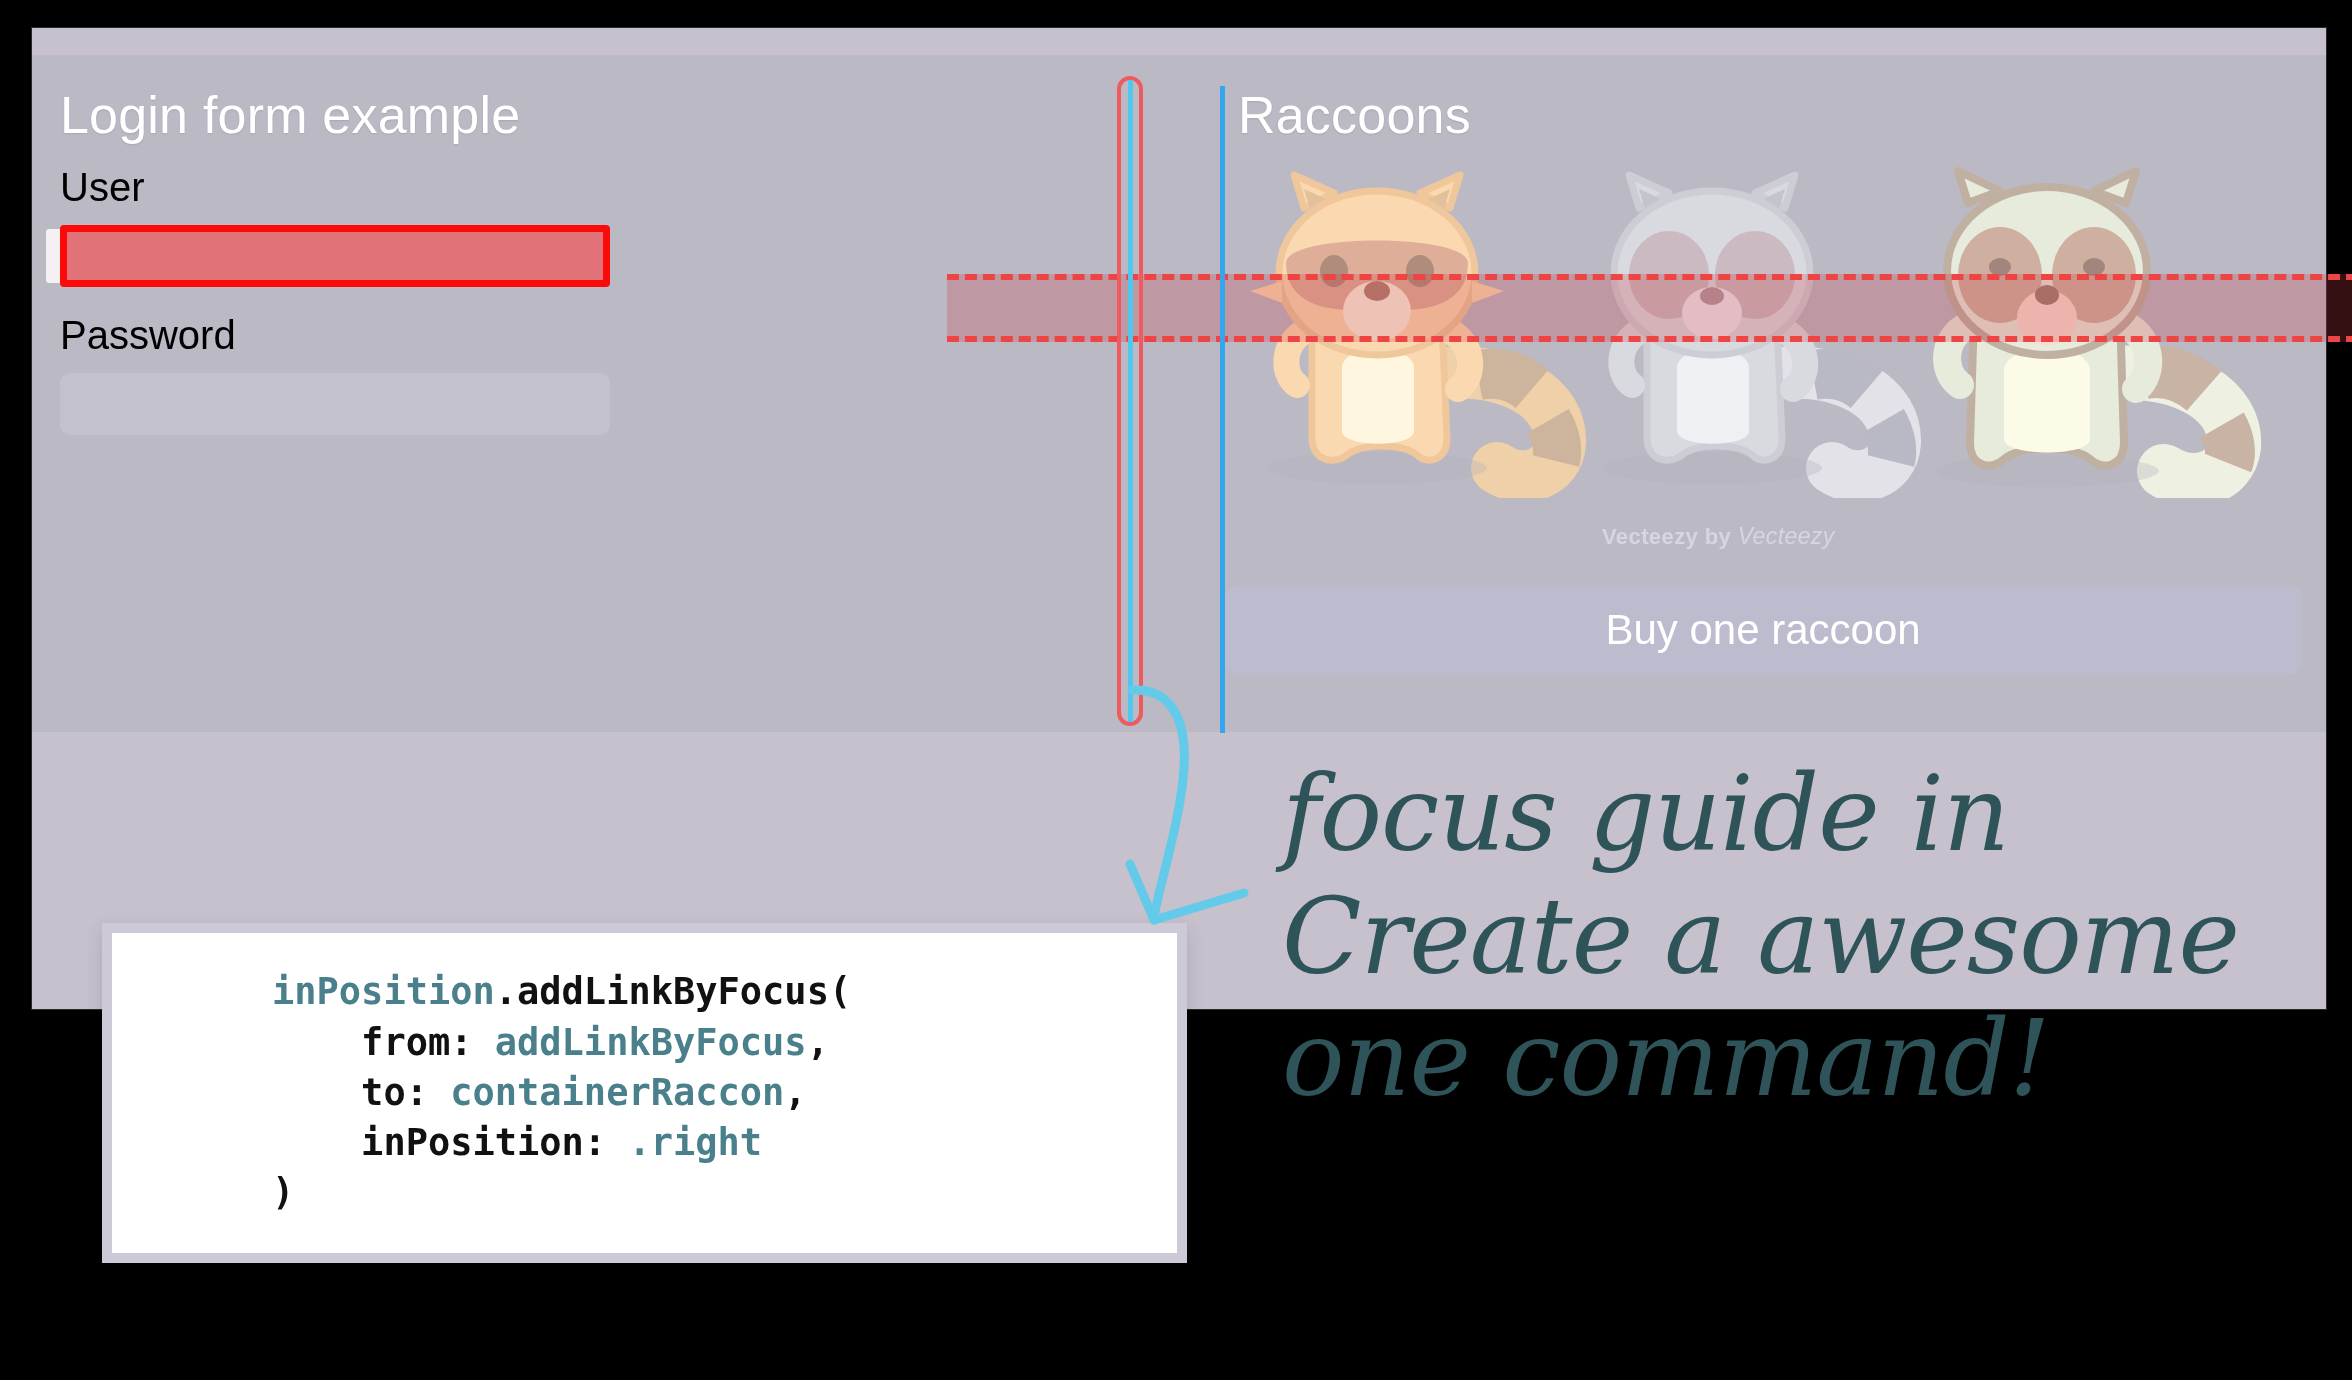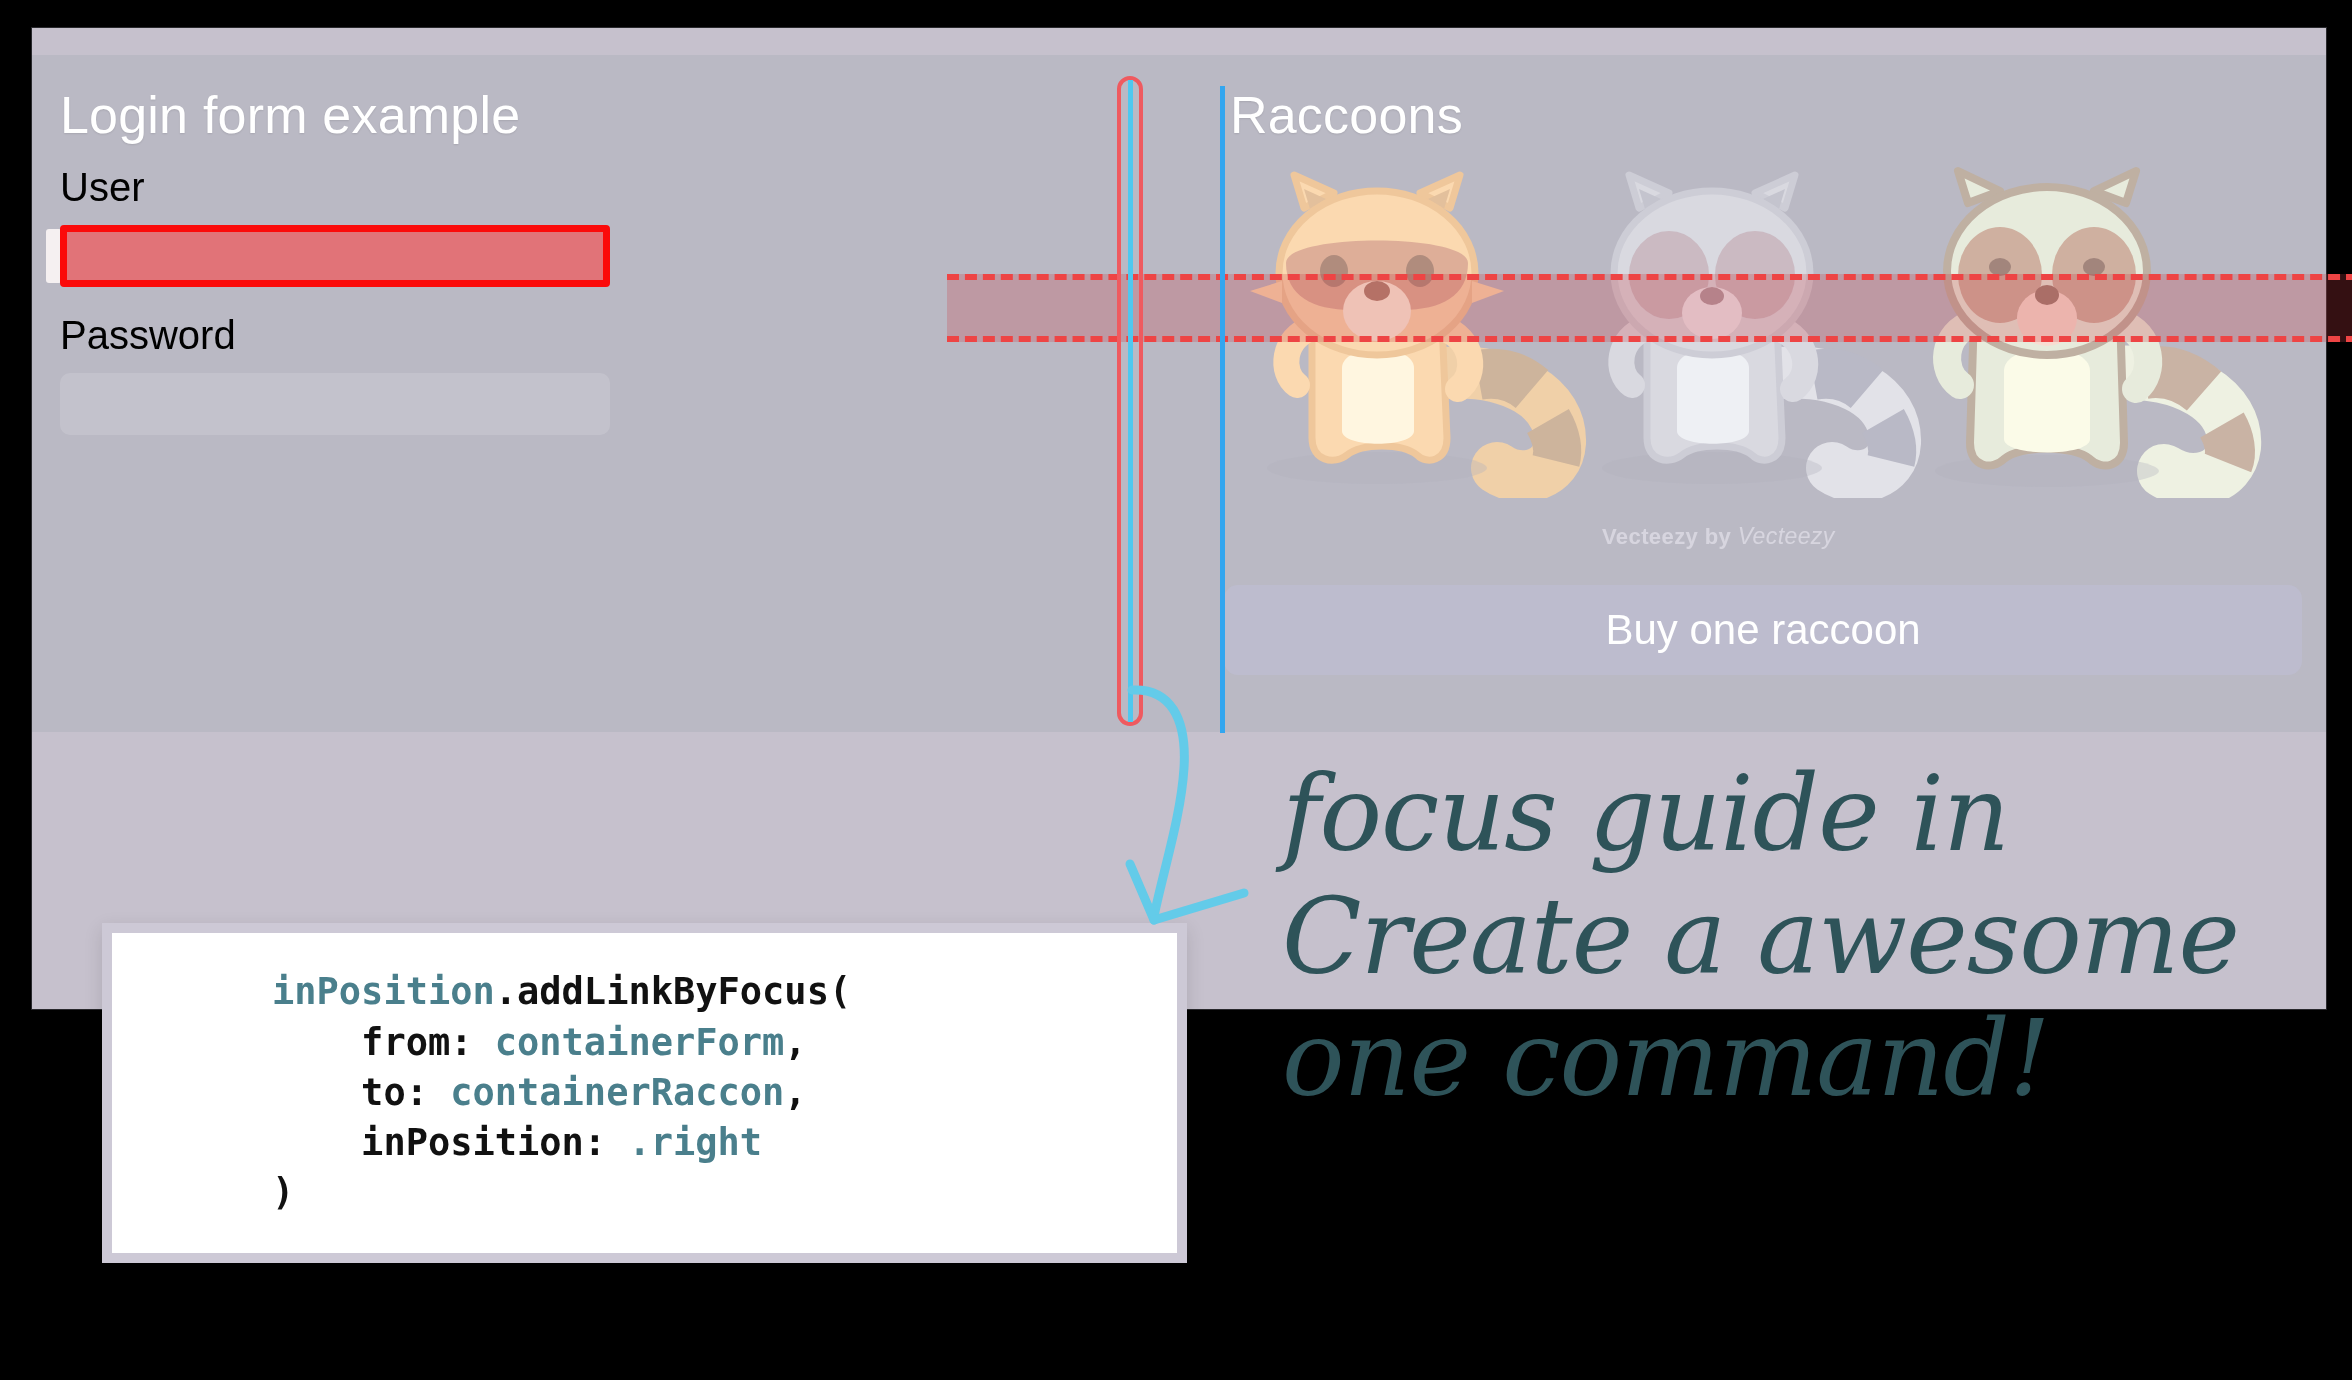--- a/index.html
+++ b/index.html
@@ -257,21 +257,21 @@
         </div>
 
         <div class="field-label" style="left:28px; top:258px;">Password</div>
 
         <input class="text-input" type="password" style="left: 28px; top: 318px; width: 550px; height: 62px; color: rgb(255, 255, 255); font-size: 32px; padding: 0px 16px;" placeholder="">
 
       </div>
 
       <div class="panel-raccoons">
 
-        <div class="panel-title" style="left:28px; top:30px;">Raccoons</div>
+        <div class="panel-title" style="left:36px; top:30px;">Raccoons</div>
 
         <div class="raccoon-row">
           <svg width="1070" height="335" viewBox="0 0 1070 335">
 
             <g>
 
               <path d="M200 210 C 270 205, 320 235, 318 280 C 316 312, 280 322, 255 305" fill="none" stroke="#f0d0a8" stroke-width="52" stroke-linecap="round"></path>
               <path d="M236 212 C 258 208, 276 214, 290 226" fill="none" stroke="#cdb49c" stroke-width="50" stroke-linecap="butt"></path>
               <path d="M306 258 C 314 272, 317 286, 314 298" fill="none" stroke="#cdb49c" stroke-width="48" stroke-linecap="butt"></path>
 
@@ -347,21 +347,21 @@
         <div class="vecteezy" style="left:400px; top:468px;">
           <span>Vecteezy by </span><em>Vecteezy</em>
         </div>
 
         <div class="btn btn-raccoon" style="left:22px; top:530px; width:1078px; height:90px;">Buy one raccoon</div>
       </div>
     </div>
 
     <div class="code-card">
       <div class="code-body"><span class="code-id">inPosition</span><span class="code-kw">.addLinkByFocus(</span>
-<span class="code-kw">    from: </span><span class="code-id">containerForm</span><span class="code-kw">,</span>
+<span class="code-kw">    from: </span><span class="code-id">addLinkByFocus</span><span class="code-kw">,</span>
 <span class="code-kw">    to: </span><span class="code-id">containerRaccon</span><span class="code-kw">,</span>
 <span class="code-kw">    inPosition: </span><span class="code-id">.right</span>
 <span class="code-kw">)</span></div>
     </div>
 
     <div class="slogan">
       <div>focus guide in</div>
       <div>Create a awesome</div>
       <div>one command!</div>
     </div>

